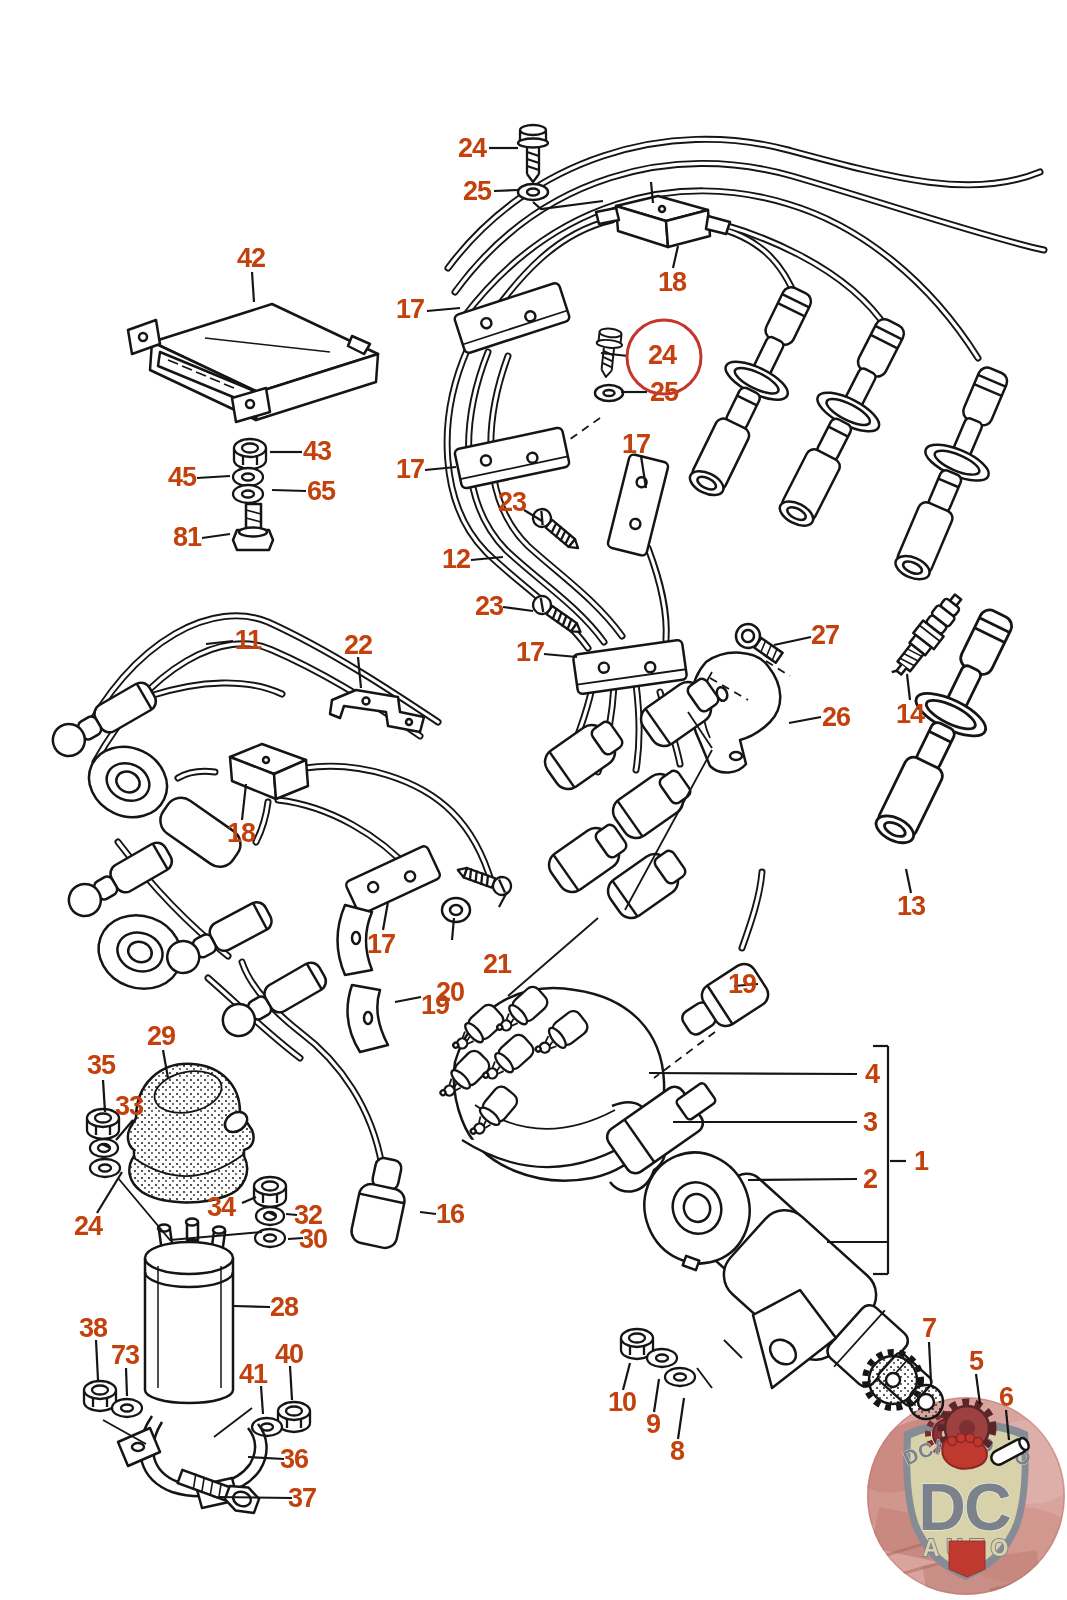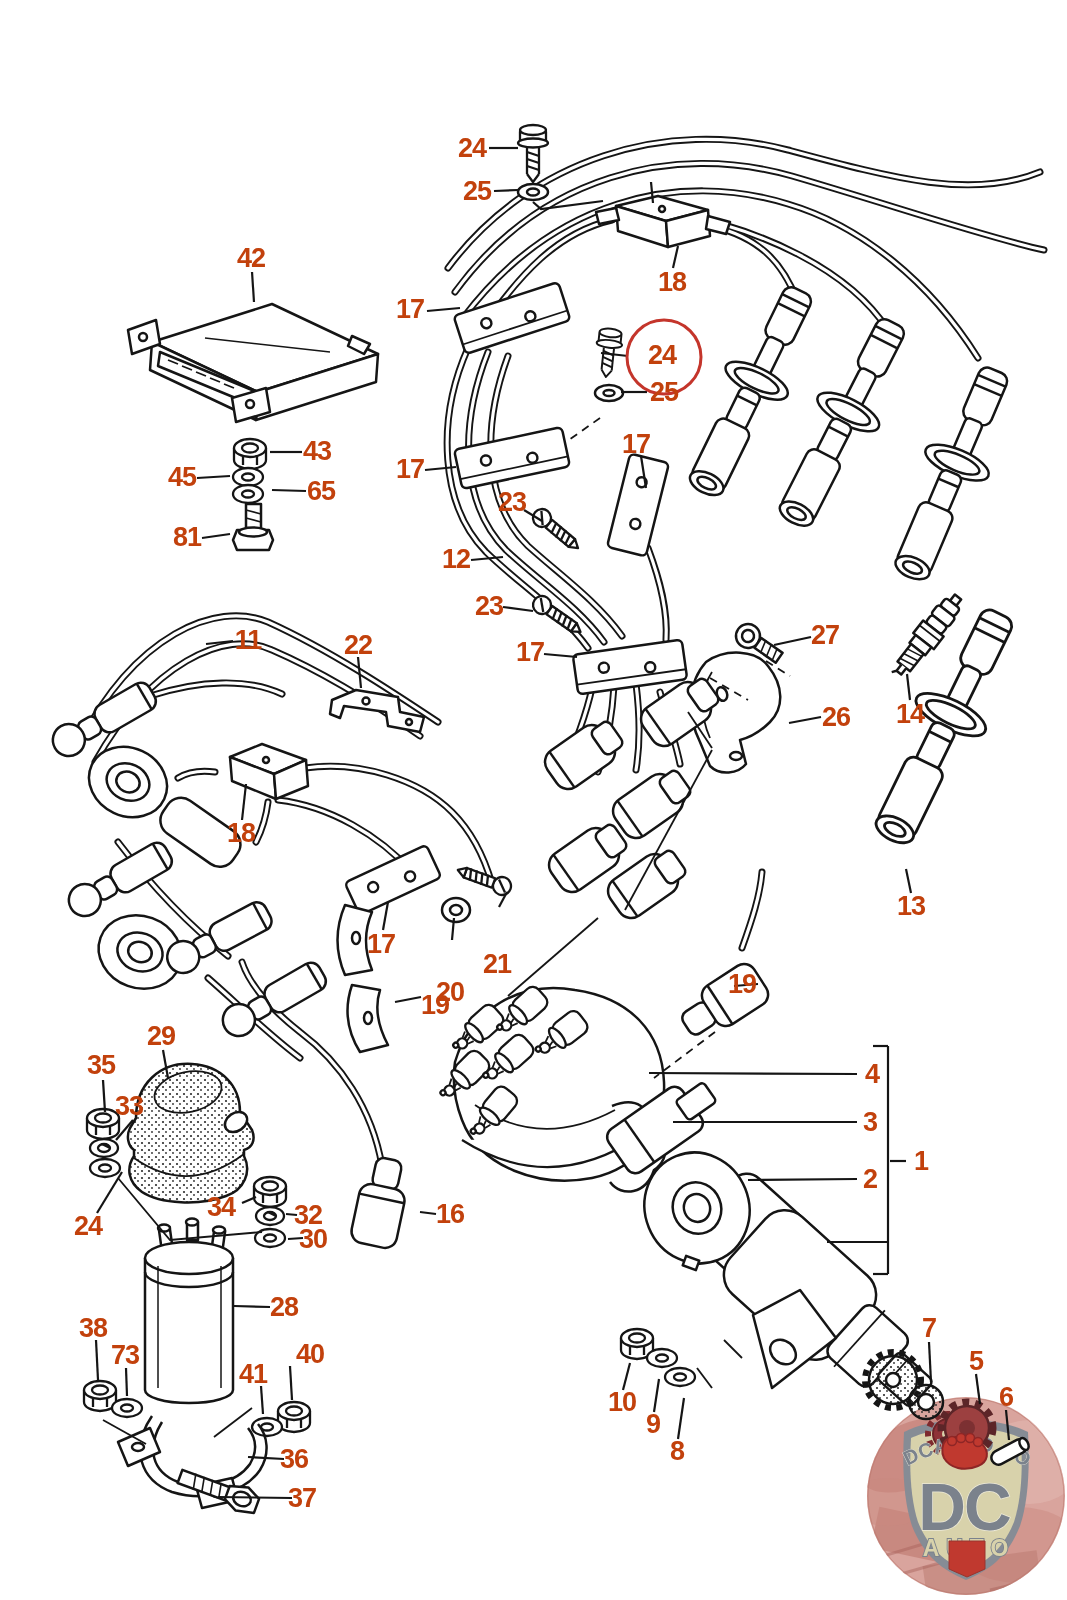--- a/index.html
+++ b/index.html
@@ -700,21 +700,21 @@
       <div class="callout" style="left: 870px; top: 1179px;">2</div>
       <div class="callout" style="left: 221px; top: 1207px;">34</div>
       <div class="callout" style="left: 450px; top: 1214px;">16</div>
       <div class="callout" style="left: 308px; top: 1215px;">32</div>
       <div class="callout" style="left: 88px; top: 1226px;">24</div>
       <div class="callout" style="left: 313px; top: 1239px;">30</div>
       <div class="callout" style="left: 284px; top: 1307px;">28</div>
       <div class="callout" style="left: 93px; top: 1328px;">38</div>
       <div class="callout" style="left: 929px; top: 1328px;">7</div>
       <div class="callout" style="left: 125px; top: 1355px;">73</div>
-      <div class="callout" style="left: 289px; top: 1354px; margin-left: 21px;">40</div>
+      <div class="callout" style="left: 289px; top: 1354px;">40</div>
       <div class="callout" style="left: 976px; top: 1361px;">5</div>
       <div class="callout" style="left: 253px; top: 1374px;">41</div>
       <div class="callout" style="left: 622px; top: 1402px;">10</div>
       <div class="callout" style="left: 1006px; top: 1397px;">6</div>
       <div class="callout" style="left: 653px; top: 1424px;">9</div>
       <div class="callout" style="left: 677px; top: 1451px;">8</div>
       <div class="callout" style="left: 294px; top: 1459px;">36</div>
       <div class="callout" style="left: 302px; top: 1498px;">37</div>
     </div>
 </div>

